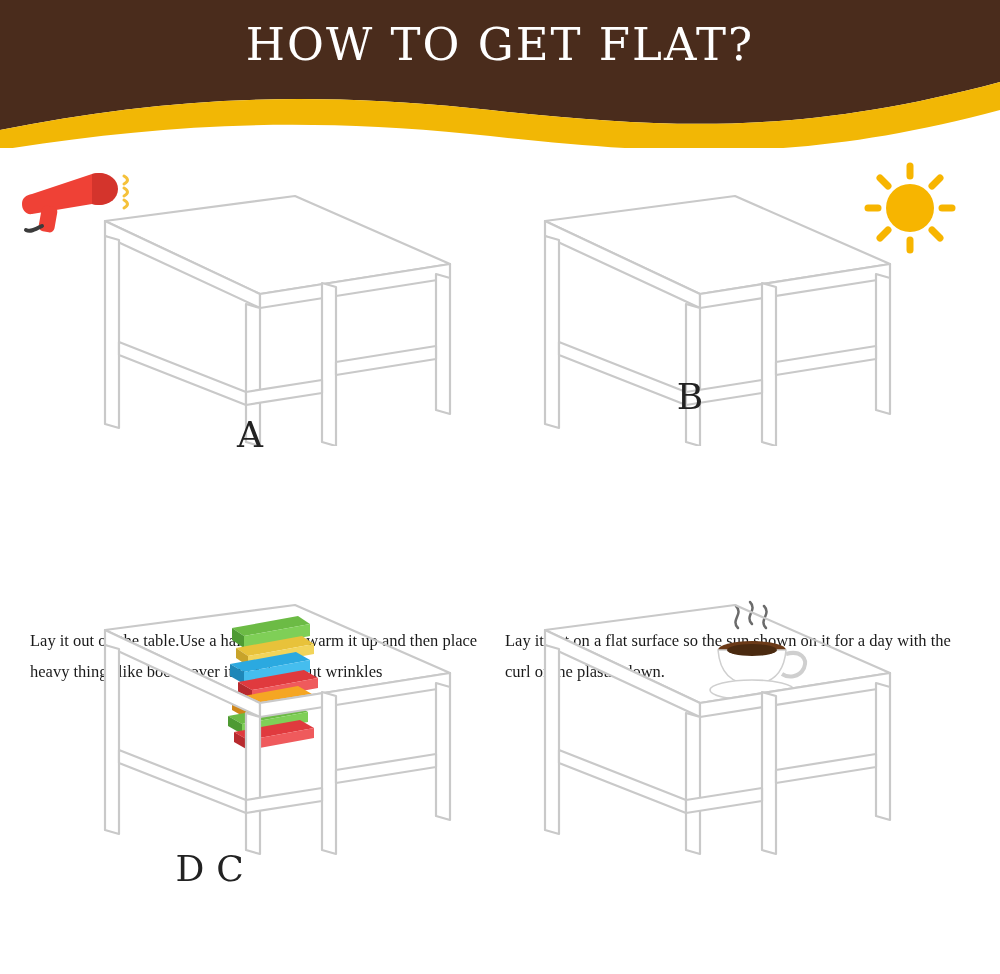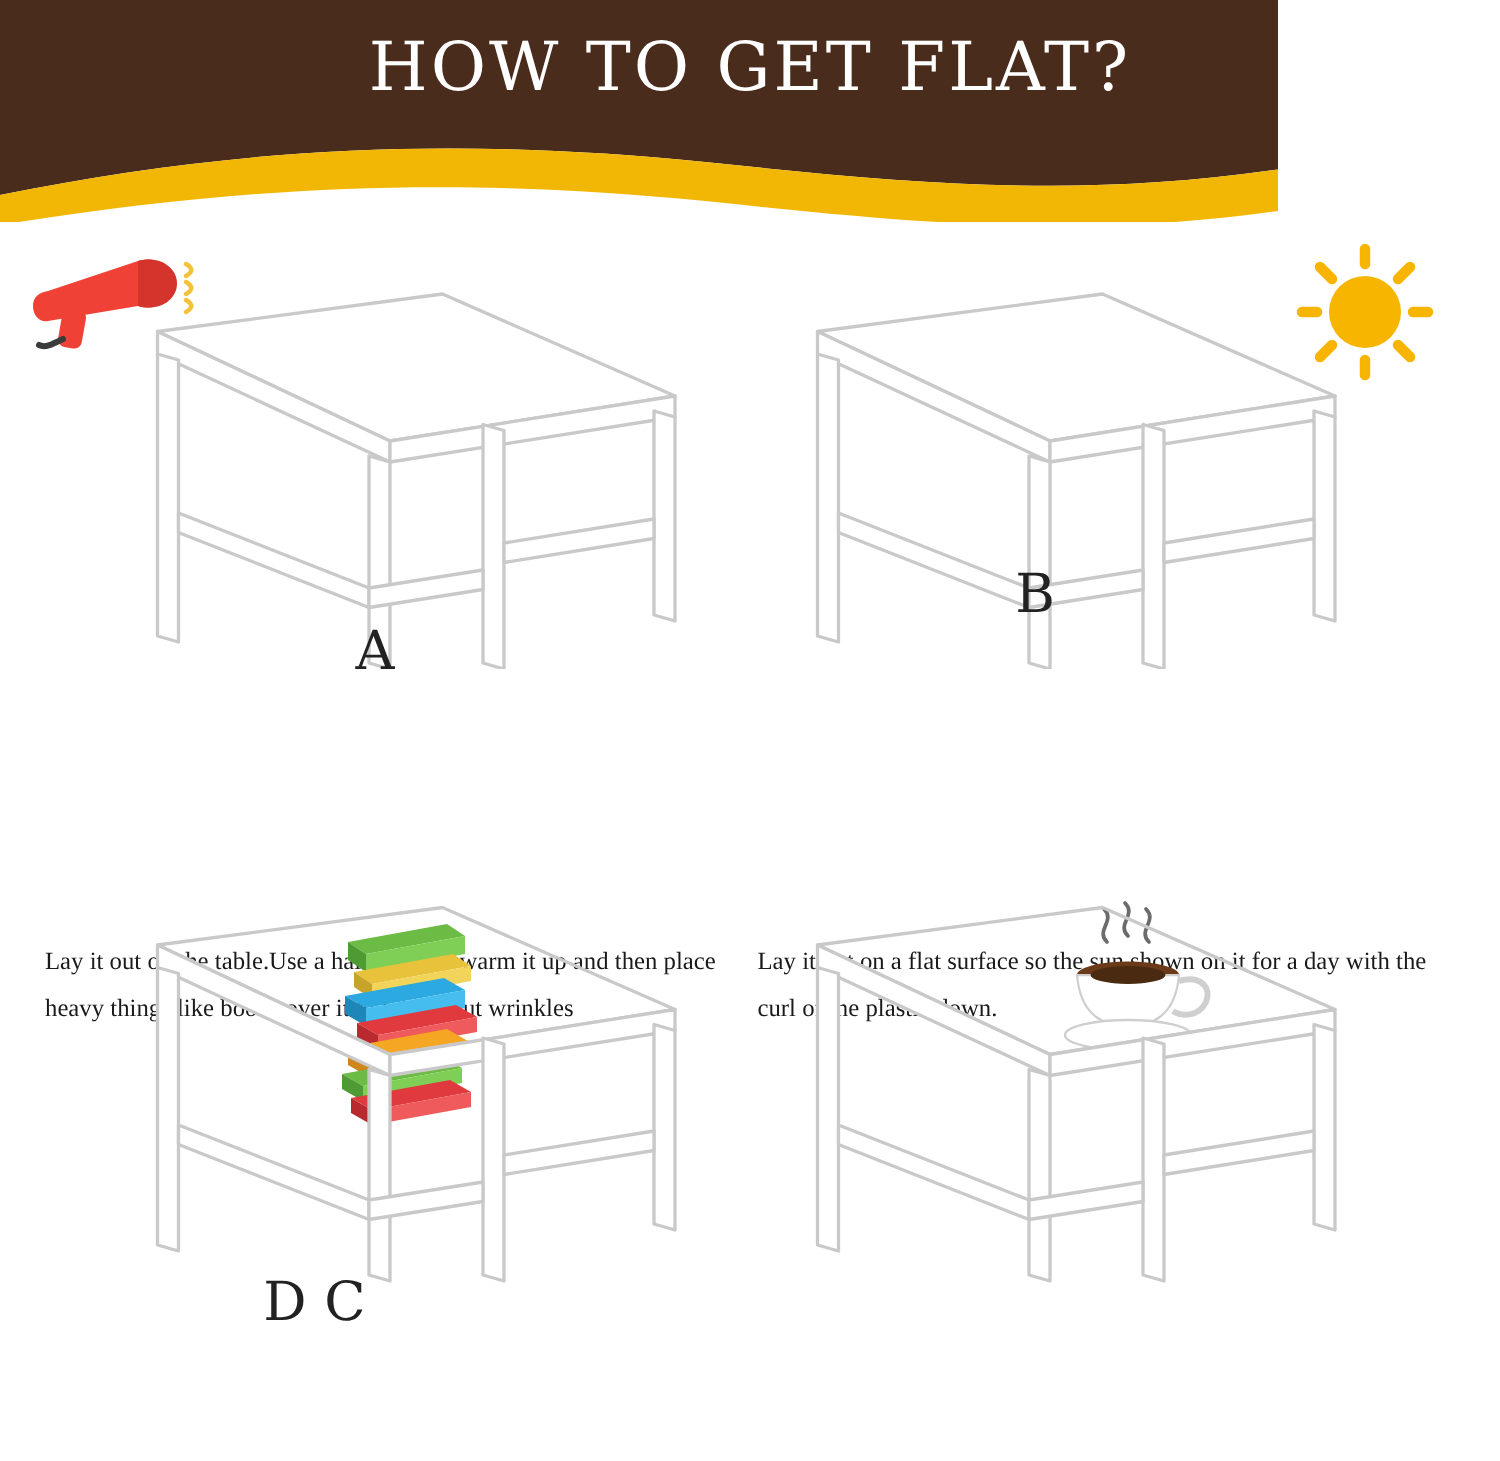--- a/index.html
+++ b/index.html
@@ -13,21 +13,21 @@
     font-family: "Liberation Serif", serif;
     overflow: hidden;
     position: relative;
   }
 
   
   .header {
     position: absolute;
     left: 0;
     top: 0;
-    width: 852px;
+    width: 1000px;
     height: 148px;
     overflow: hidden;
   }
   .header-bg {
     position: absolute;
     left: 0;
     top: 0;
     width: 1000px;
     height: 148px;
   }

